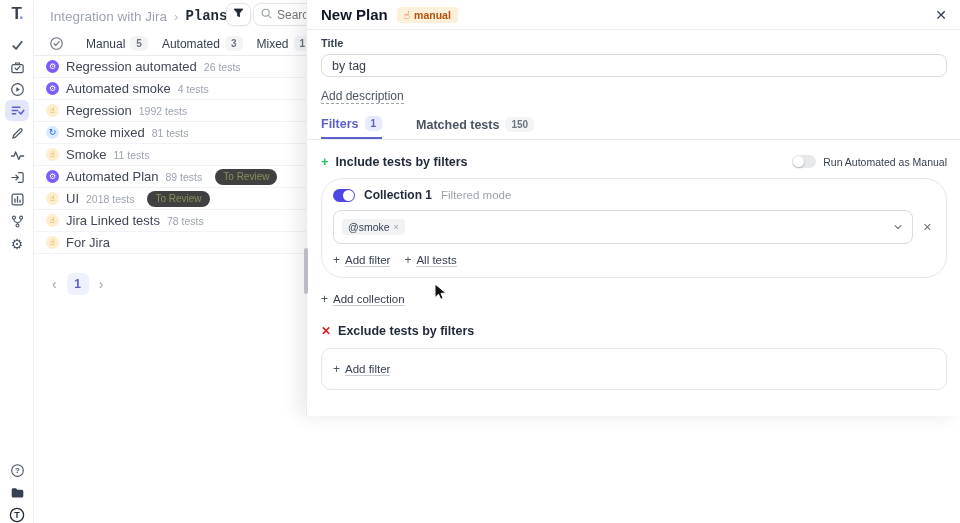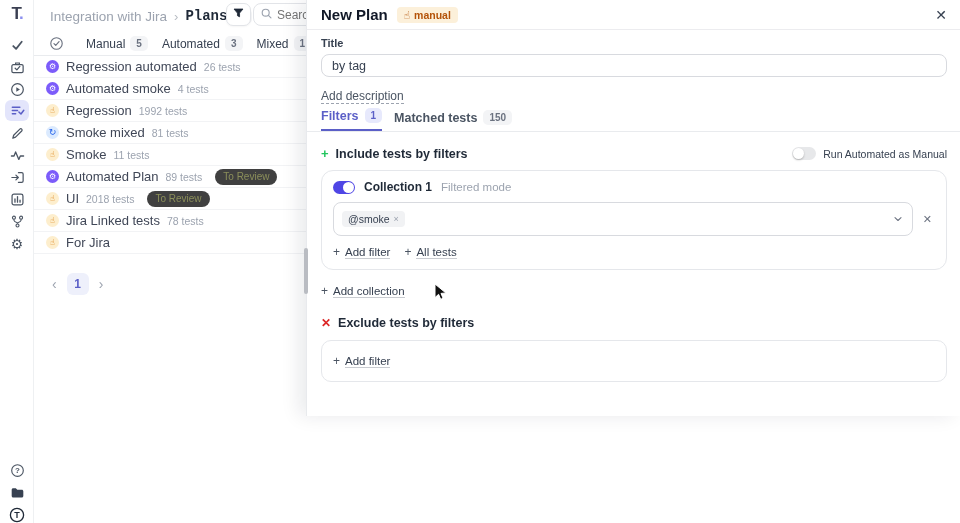--- a/index.html
+++ b/index.html
@@ -83,40 +83,40 @@
   .p-close { margin-left:auto; font-size:14px; color:#374151; cursor:pointer; }
 
   .p-body { position:absolute; left:14px; top:30px; width:626px; }
   .lbl { margin-top:7px; font-size:11px; font-weight:700; color:#374151; }
   .title-input { margin-top:5px; width:626px; height:23px; border:1px solid #d8dadf;
     border-radius:8px; padding:0 10px; font-size:12.5px; color:#374151; outline:none;
     font-family:"Liberation Sans",sans-serif; }
   .add-desc { display:inline-block; margin-top:12px; font-size:12px; color:#4b5563;
     border-bottom:1px dashed #9ca3af; cursor:pointer; }
 
-  .p-tabs { margin-top:4px; height:23px; display:flex; align-items:flex-end; gap:12px;
+  .p-tabs { margin-top:12px; height:23px; display:flex; align-items:center; gap:34px;
     position:relative; }
   .p-tab { display:flex; align-items:center; gap:6px; font-size:12.5px; font-weight:600;
     padding-bottom:6px; cursor:pointer; }
   .p-tab.active { color:#5b5fc7; border-bottom:2.5px solid #5b5fc7; }
   .p-tab.active .pill { background:#e7e9fc; color:#5b5fc7; }
   .p-tab.idle { color:#4b5563; }
   .p-tabs-line { position:absolute; left:-14px; top:23px; width:654px; height:1px; background:#e9ebee; }
 
   .sec-row { margin-top:15px; display:flex; align-items:center; }
   .plus-g { color:#22c55e; font-weight:700; font-size:13px; margin-right:7px; }
   .x-red { color:#dc2626; font-weight:700; font-size:12px; margin-right:7px; }
   .sec-ttl { font-size:12.5px; font-weight:700; color:#1f2937; }
   .tgl-wrap { margin-left:auto; display:flex; align-items:center; gap:7px; }
   .tgl-off { width:24px; height:13px; background:#e7e8ea; border-radius:7px; position:relative; cursor:pointer; }
   .tgl-off::after { content:""; position:absolute; left:1px; top:1px; width:11px; height:11px;
     background:#fff; border-radius:50%; box-shadow:0 1px 2px rgba(0,0,0,.25); }
   .tgl-lbl { font-size:10.5px; color:#374151; }
 
-  .card { margin-top:9px; width:626px; border:1px solid #e5e7eb; border-radius:12px;
+  .card { margin-top:9px; width:626px; border:1px solid #e5e7eb; border-radius:22px;
     background:#fff; padding:9px 11px 10px 11px; }
   .tgl-on { width:22px; height:13px; background:#4f46e5; border-radius:7px; position:relative;
     cursor:pointer; flex:0 0 22px; }
   .tgl-on::after { content:""; position:absolute; right:1px; top:1px; width:11px; height:11px;
     background:#fff; border-radius:50%; }
   .col-head { display:flex; align-items:center; gap:9px; }
   .col-name { font-size:12px; font-weight:700; color:#1f2937; }
   .col-mode { font-size:11.5px; color:#9ca3af; }
   .filter-row { margin-top:8px; display:flex; align-items:center; gap:7px; }
   .tags-btn { width:103px; height:23px; border:1px solid #d8dadf; border-radius:12px;

